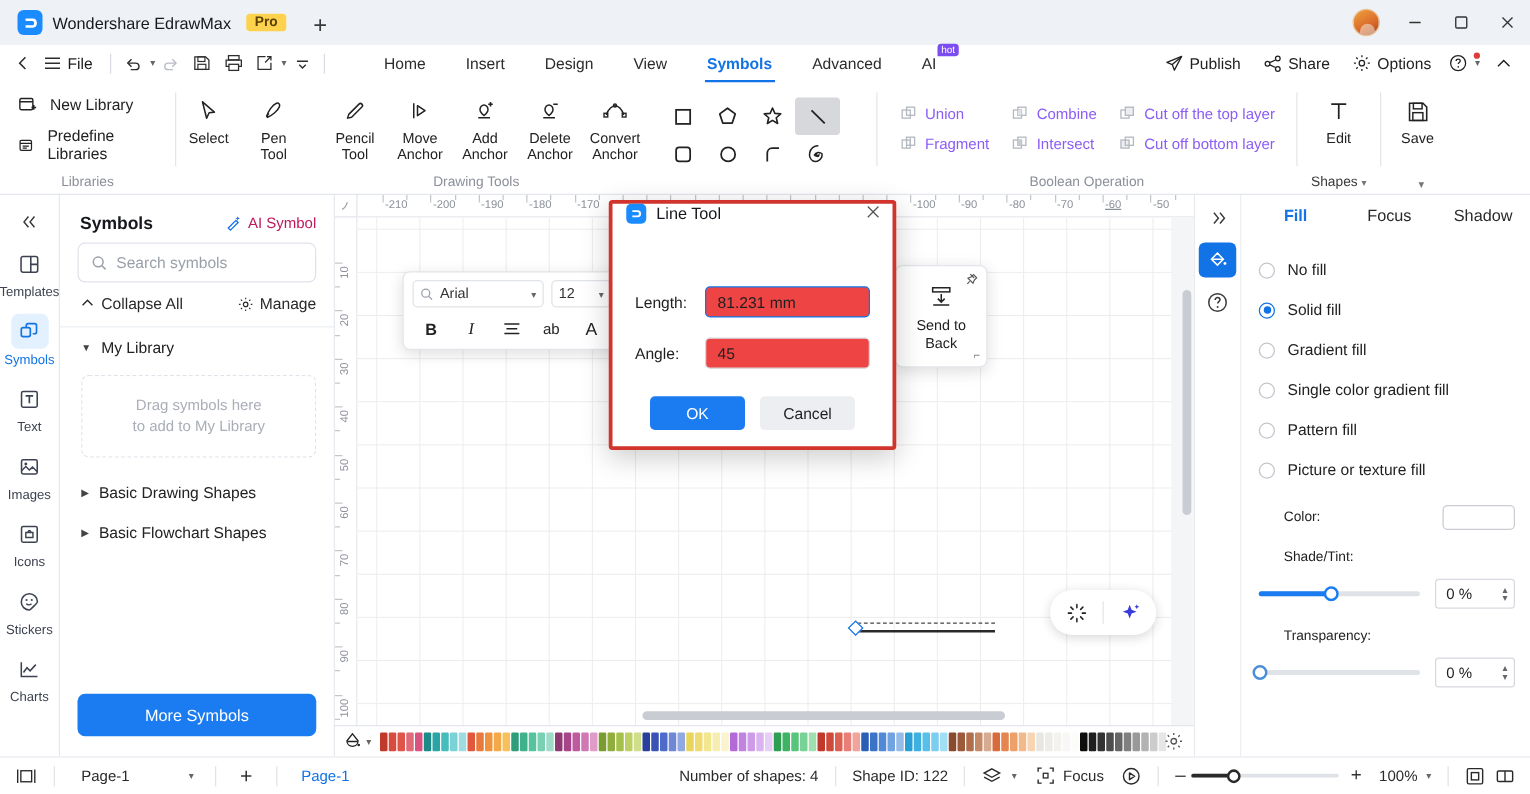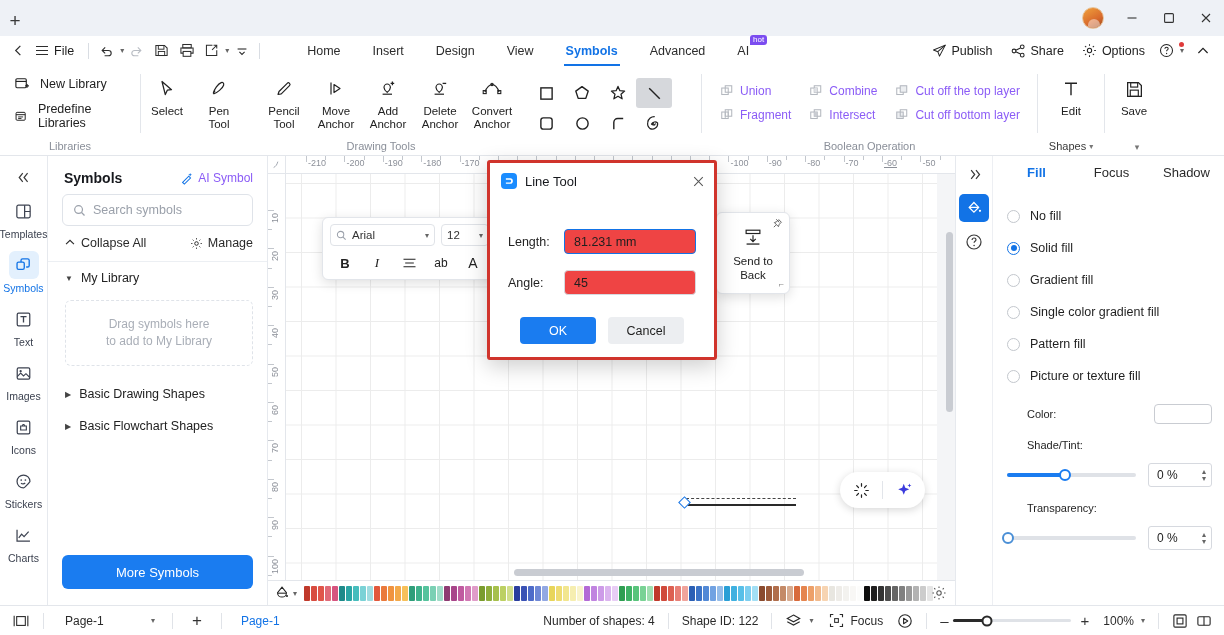--- a/index.html
+++ b/index.html
@@ -131,21 +131,21 @@
   .rail-item.active .ri { background: #e3f0fd; }
   .rail-item.active { color: #1273e6; }
 
   
   .panel {
     width: 220px; background: #fff; border-right: 1px solid #e6e9ee; flex: 0 0 220px;
     display: flex; flex-direction: column; position: relative;
   }
   .panel-head { display: flex; align-items: center; justify-content: space-between; padding: 14px 14px 8px 16px; }
   .panel-title { font-size: 14px; font-weight: bold; color: #16181d; }
-  .ai-symbol { display: flex; align-items: center; gap: 4px; color: #8b5cf6; font-size: 12px; }
+  .ai-symbol { display: flex; align-items: center; gap: 4px; color: #be185d; font-size: 12px; }
   .search-wrap { padding: 0 14px 10px 14px; }
   .search-box {
     height: 32px; border: 1px solid #dfe3e9; border-radius: 6px; display: flex;
     align-items: center; gap: 7px; padding: 0 10px; color: #9aa0aa; font-size: 12.5px;
   }
   .panel-tools { display: flex; align-items: center; justify-content: space-between; padding: 0 14px 11px 16px; border-bottom: 1px solid #eceff3; }
   .ptool { display: flex; align-items: center; gap: 5px; font-size: 12.5px; color: #2a2a2a; }
   .tree-item { display: flex; align-items: center; gap: 8px; padding: 9px 14px 9px 17px; font-size: 12.5px; color: #222; }
   .tri { font-size: 8px; color: #444; }
   .dropzone {
@@ -290,21 +290,21 @@
   }
   .sendback .sb-lab { font-size: 11.5px; color: #222; text-align: center; line-height: 14px; margin-top: 5px; }
   .sendback .pin { position: absolute; right: 6px; top: 5px; color: #555; }
   .sendback .resize { position: absolute; right: 5px; bottom: 4px; color: #888; font-size: 9px; }
 
   .dialog {
     position: absolute; left: 487px; top: 160px; width: 230px; height: 200px; background: #fff;
     border: 3px solid #d0342c; border-radius: 3px; z-index: 60;
     box-shadow: 0 6px 22px rgba(0,0,0,0.20);
   }
-  .dlg-head { height: 36px; display: flex; align-items: center; padding: 0 9px 0 11px; }
+  .dlg-head { height: 36px; display: flex; padding: 0 9px 0 11px; }
   .dlg-ico { width: 16px; height: 16px; border-radius: 4px; background: #1a8cff; color: #fff; display: flex; align-items: center; justify-content: center; font-size: 10px; font-weight: bold; margin-right: 8px; }
   .dlg-title { font-size: 13px; color: #16181d; }
   .dlg-close { margin-left: auto; color: #555; font-size: 15px; line-height: 1; }
   .dlg-row { display: flex; align-items: center; padding: 0 18px; margin-top: 10px; }
   .dlg-lab { width: 56px; font-size: 12.5px; color: #1f1f1f; }
   .dlg-input {
     flex: 1; height: 25px; border: 1px solid #d6d9df; border-radius: 4px; display: flex;
     align-items: center; padding: 0 9px; font-size: 12.5px; color: #1f1f1f; background: #ef4444;
   }
   .dlg-input.focus { border-color: #1273e6; }
@@ -318,20 +318,29 @@
     display: flex; align-items: center; justify-content: center; font-size: 12.5px;
   }
   svg { display: block; }
 </style>
 </head>
 <body>
 
 <div class="app">
 
   <div class="titlebar">
+    <div class="brand">
+      <div class="brand-logo">
+        <svg width="13" height="13" viewBox="0 0 16 16">
+            <path d="M3 3.5h7.2c2.4 0 4 1.6 4 4.4s-1.6 4.6-4 4.6H3v-2.3h6.6c1.2 0 1.8-.9 1.8-2.2S10.8 5.8 9.6 5.8H3z" fill="#fff"></path>
+          </svg>
+      </div>
+      <span class="brand-name">Wondershare EdrawMax</span>
+      <span class="pro-badge">Pro</span>
+    </div>
     <div class="newtab">+</div>
 
     <div class="winbtns">
       <div class="avatar-btn">
         <div class="avatar"></div>
       </div>
       <div class="winbtn">
         <svg width="12" height="12" viewBox="0 0 12 12">
             <path d="M1.5 6h9" stroke="#333" stroke-width="1.1"></path>
           </svg>

